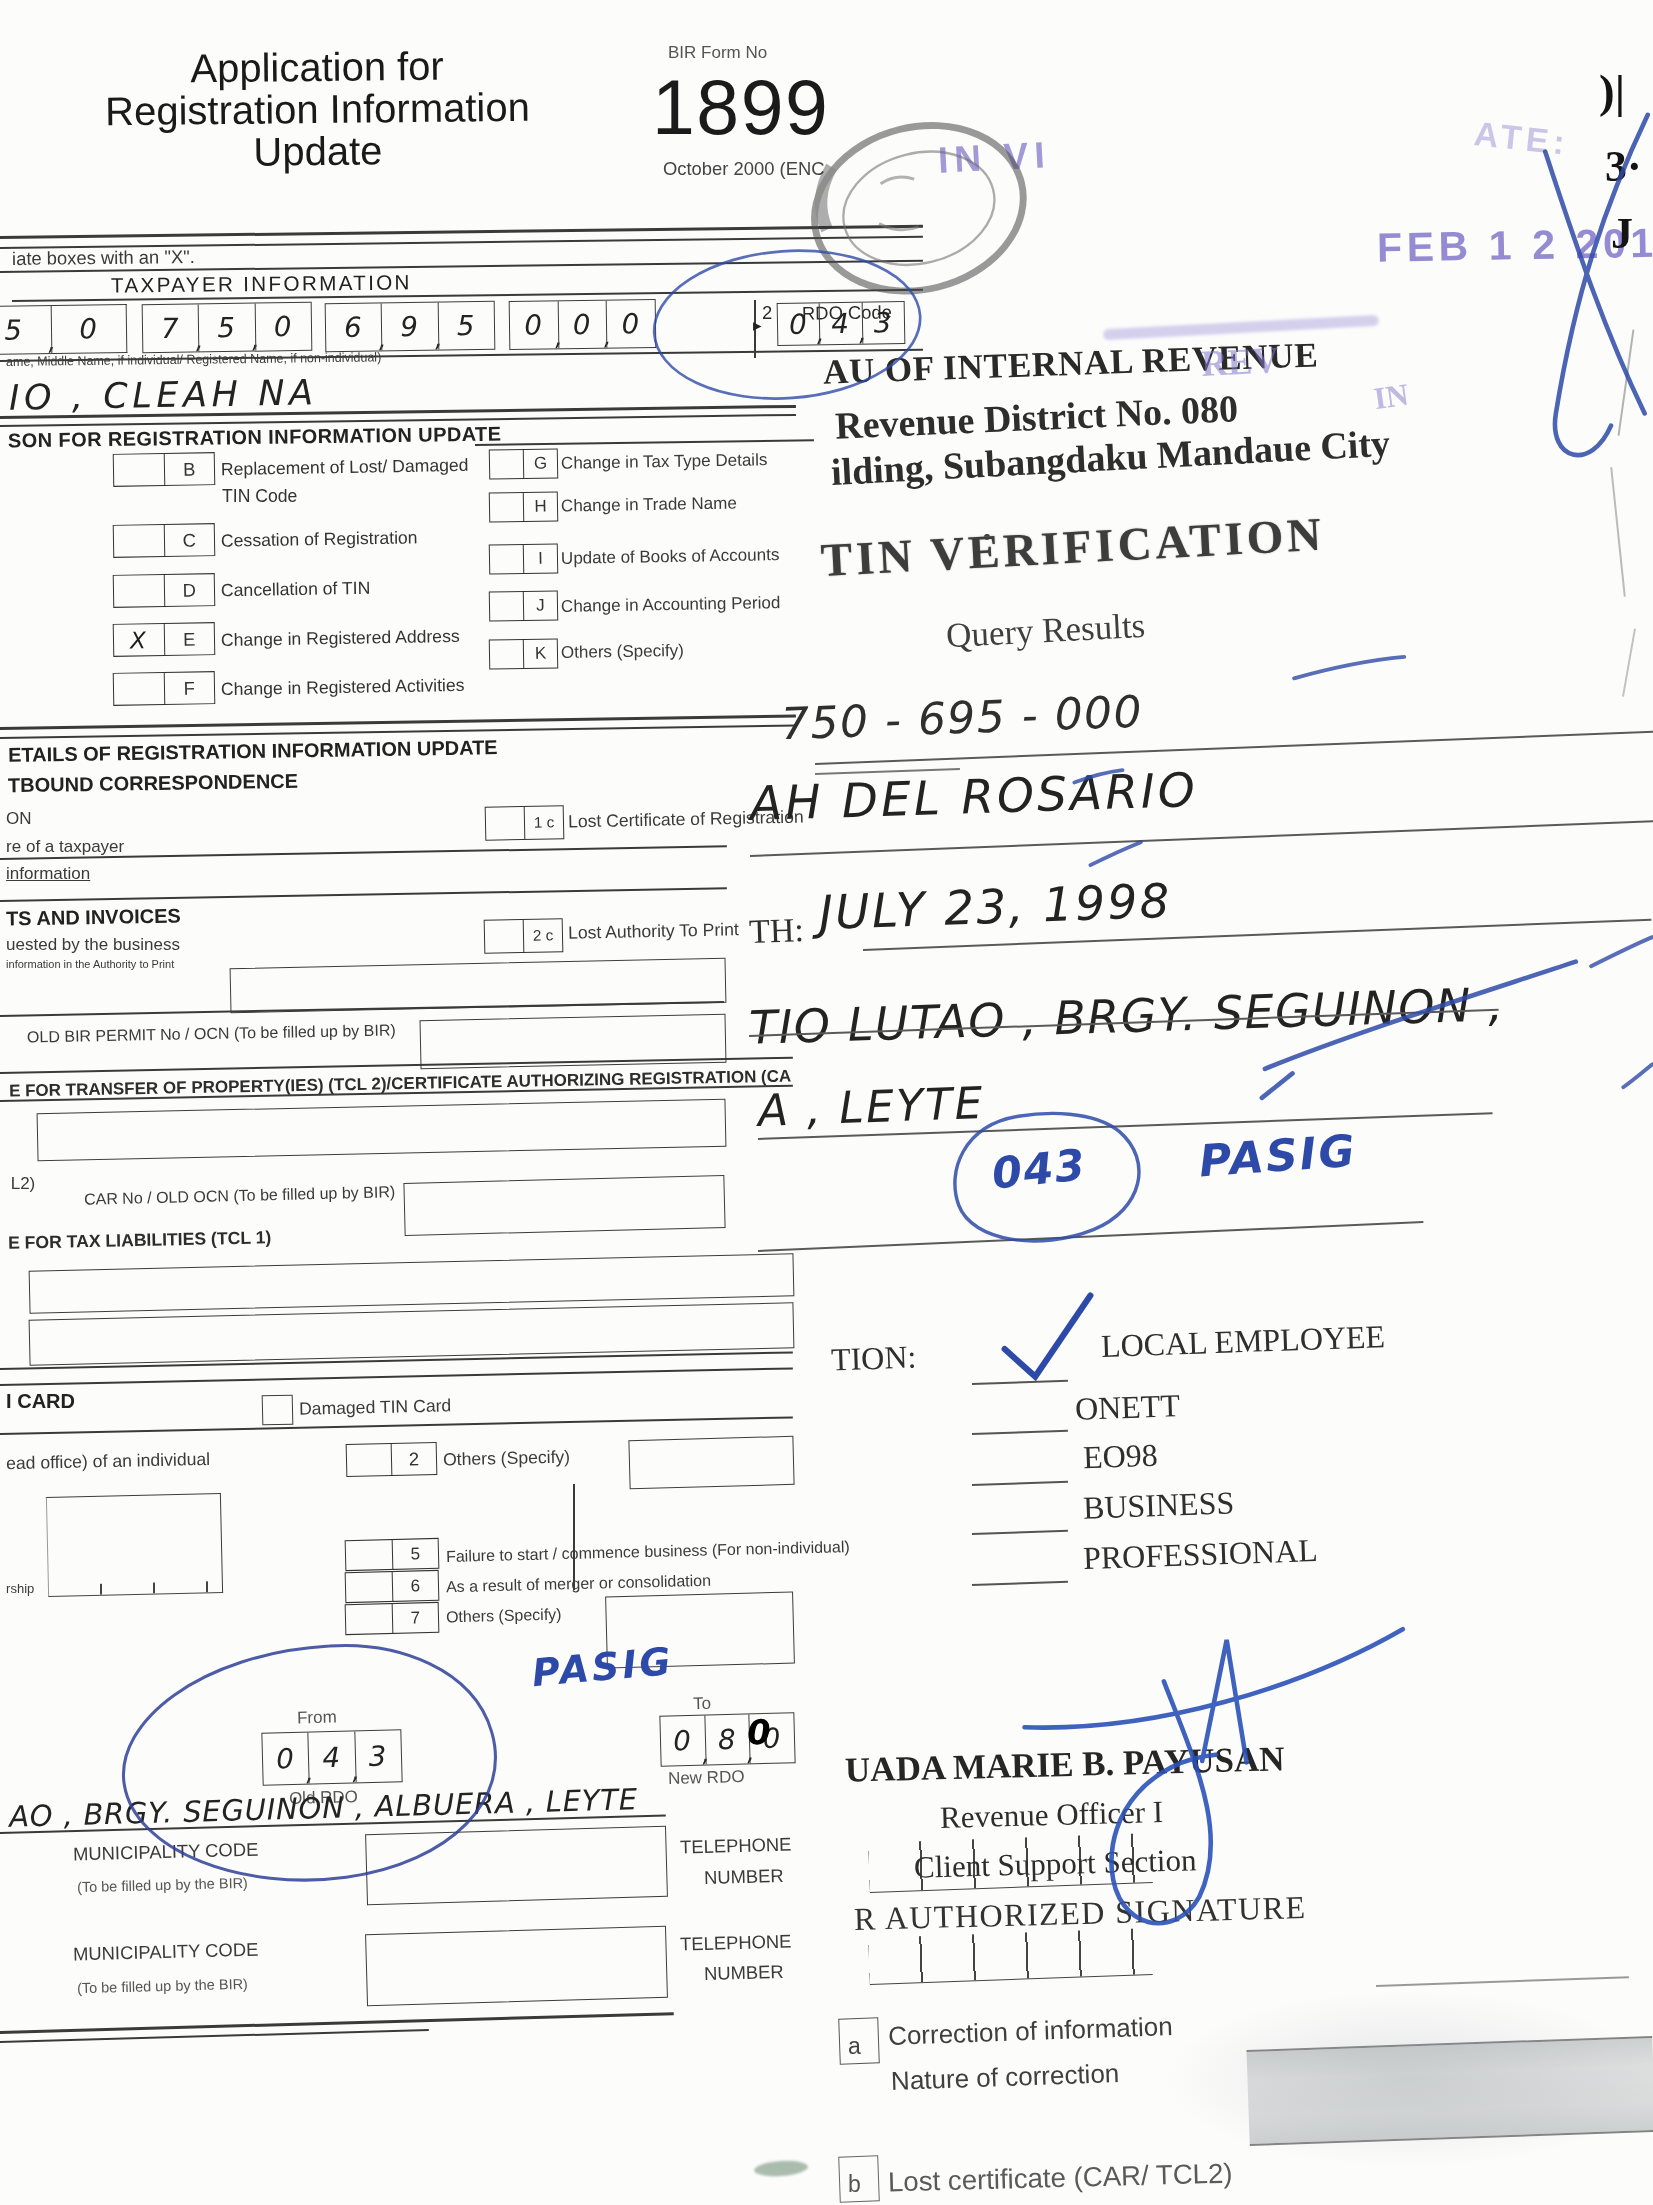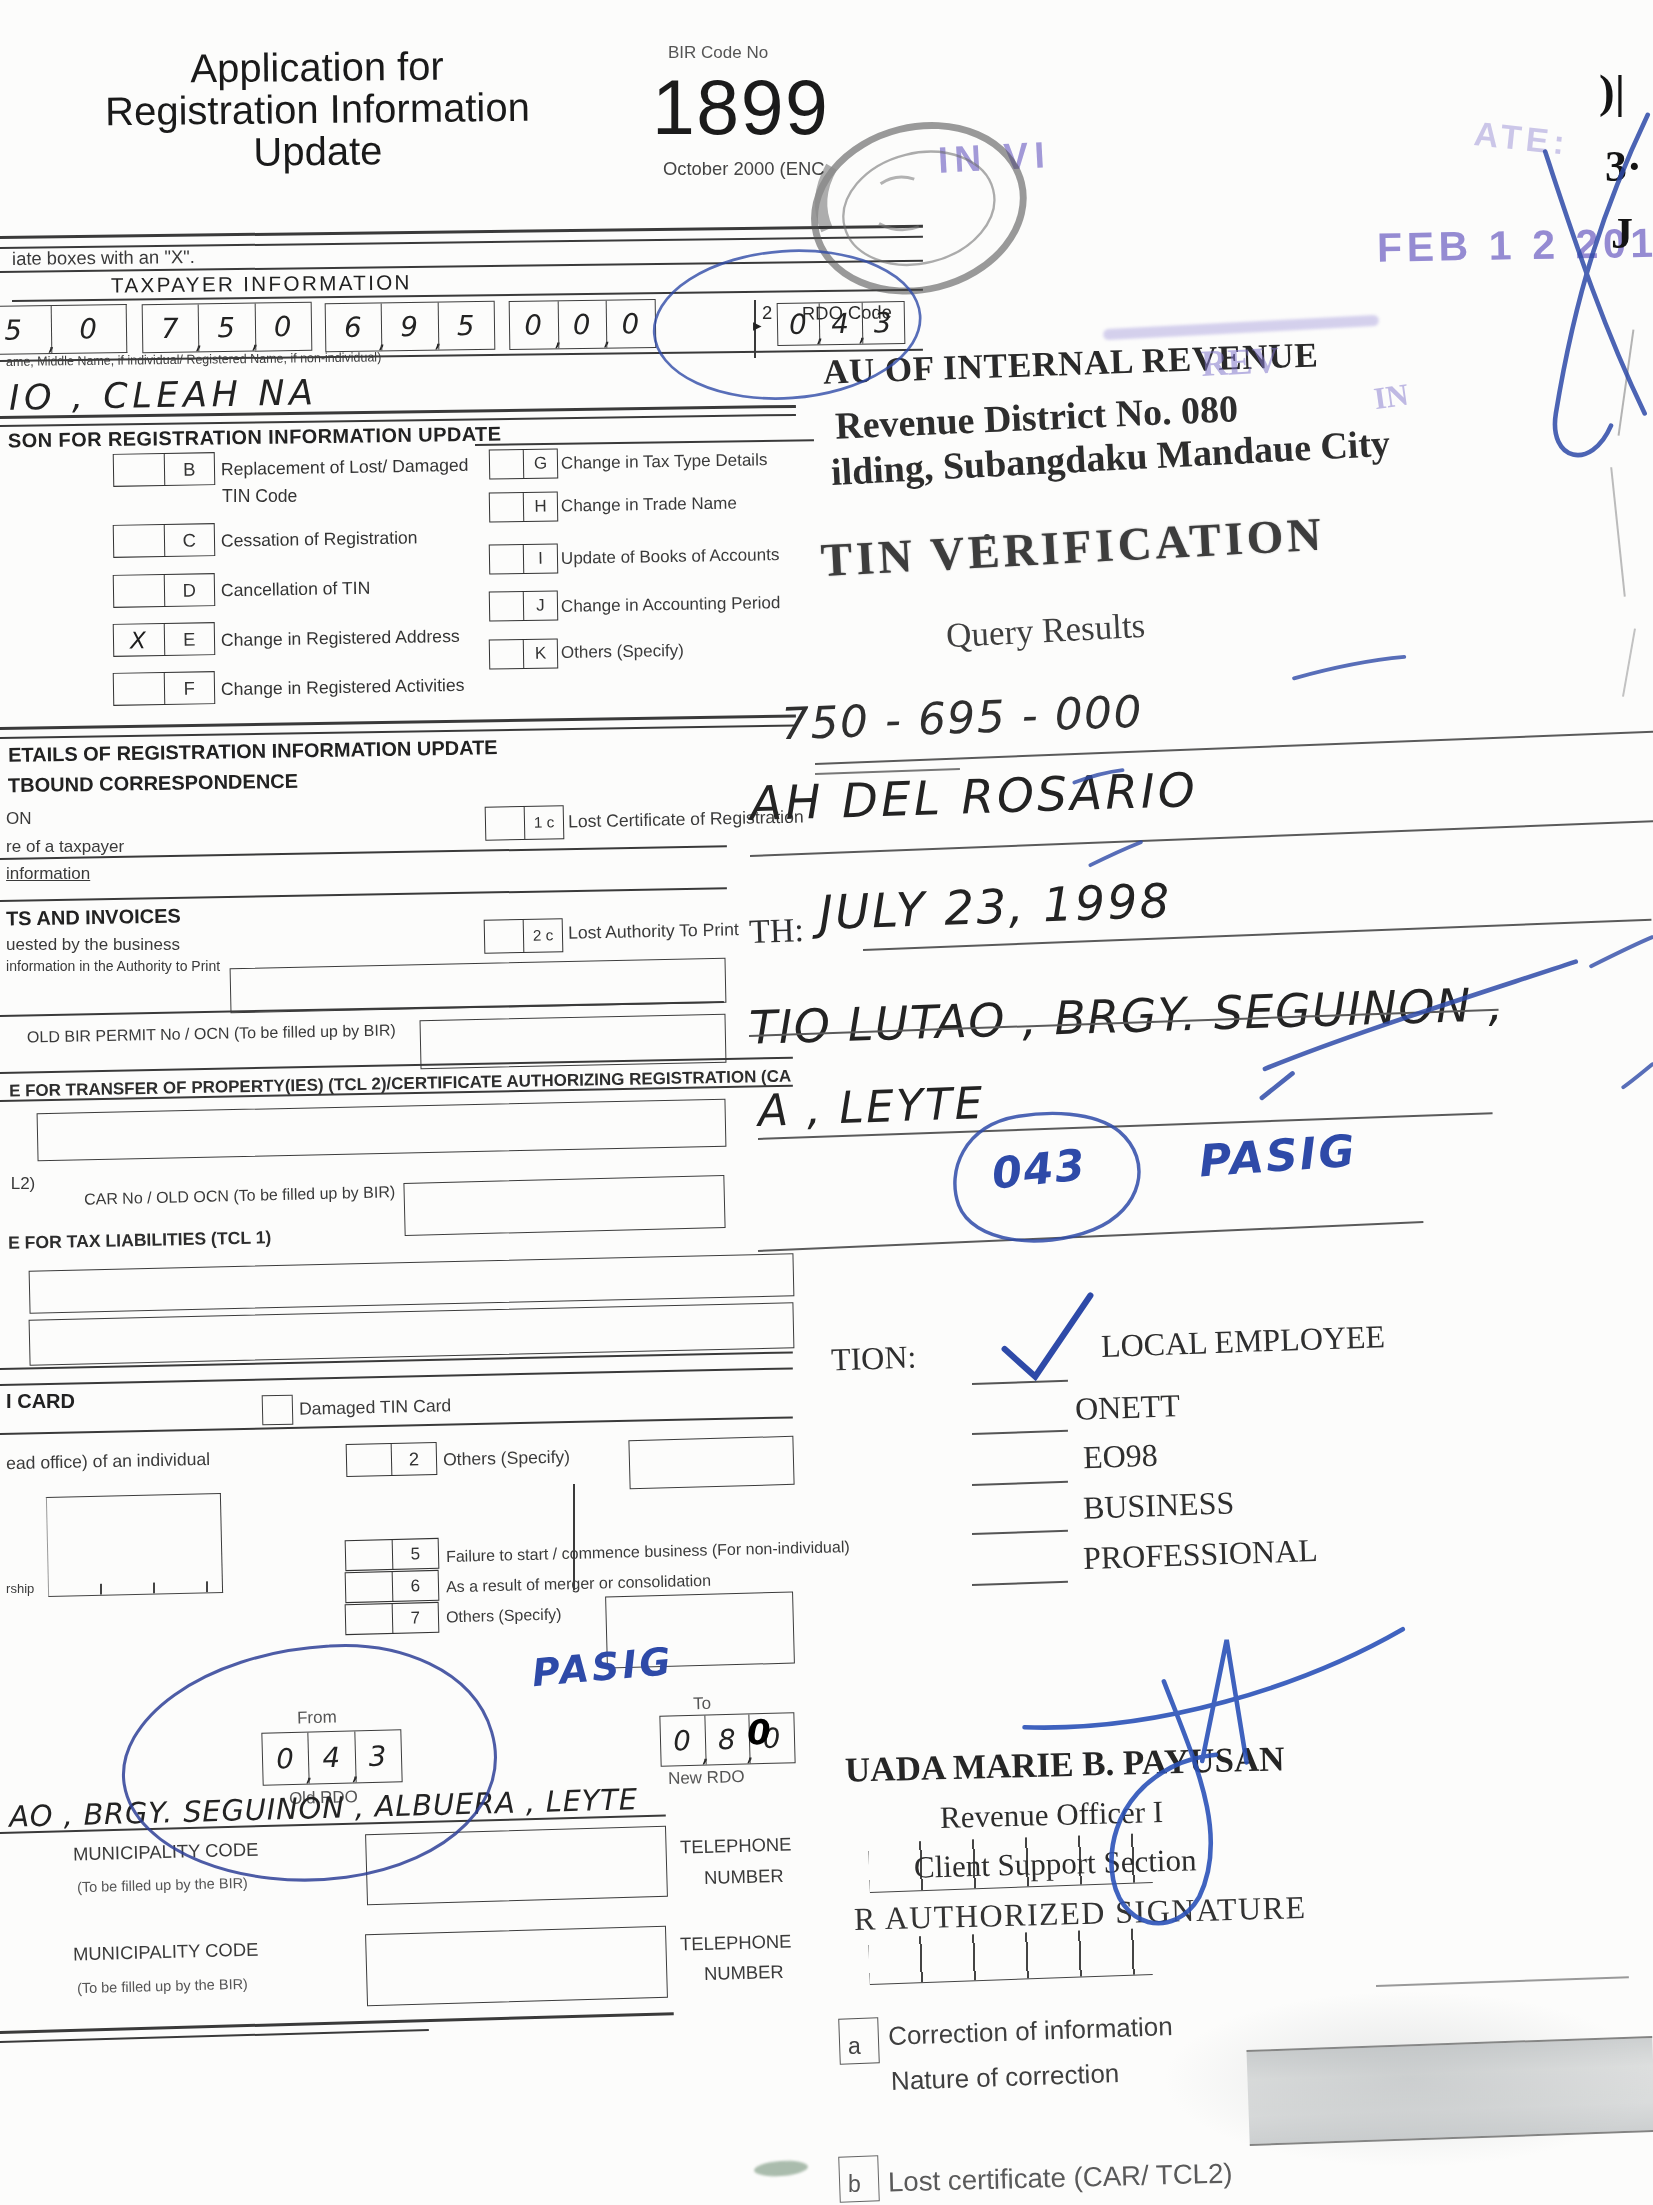--- a/index.html
+++ b/index.html
@@ -29,21 +29,21 @@
 </head>
 <body>
 
 <div id="canvas">
 
   <div class="t sans" style="left:65px;top:46px;width:505px;text-align:center;font-size:40px;color:#1a1a1a;transform:rotate(-0.6deg);">
     <div>Application for</div>
     <div>Registration Information</div>
     <div>Update</div>
   </div>
-  <div class="t" style="left:668px;top:44px;font-size:17px;color:#555;">BIR Code No</div>
+  <div class="t" style="left:668px;top:44px;font-size:17px;color:#555;">BIR Form No</div>
   <div class="t" style="left:652px;top:67px;font-size:77px;letter-spacing:1.5px;color:#1b1b1b;">1899</div>
   <div class="t" style="left:663px;top:159px;font-size:18.4px;color:#444;">October 2000 (ENC</div>
 
   <div class="rule" style="left:0;top:236px;width:923px;height:3.1px;transform:rotate(-0.7deg);"></div>
   <div class="rule" style="left:0;top:247px;width:923px;height:1.5px;transform:rotate(-0.7deg);"></div>
   <div class="t" style="left:11.5px;top:248px;font-size:18.4px;color:#3a3a3a;transform:rotate(-0.6deg);">iate boxes with an "X".</div>
   <div class="rule" style="left:0;top:271px;width:923px;height:1.9px;transform:rotate(-0.7deg);"></div>
   <div class="t" style="left:111px;top:273px;font-size:20.7px;letter-spacing:2.3px;color:#222;transform:rotate(-0.6deg);">TAXPAYER INFORMATION</div>
   <div class="rule" style="left:11.5px;top:300px;width:911px;height:1.5px;transform:rotate(-0.7deg);"></div>
 
@@ -158,21 +158,21 @@
     <div class="c1"></div>
     <div class="c2" style="font-size:15.3px;">1 c</div>
   </div>
   <div class="t" style="left:568px;top:810px;font-size:17.6px;color:#3a3a3a;transform:rotate(-1.2deg);">Lost Certificate of Registration</div>
 
   <div class="rule" style="left:0;top:858px;width:727px;height:1.5px;transform:rotate(-1deg);"></div>
   <div class="rule" style="left:0;top:900px;width:727px;height:1.5px;transform:rotate(-1deg);"></div>
 
   <div class="t" style="left:6.1px;top:907px;font-size:20px;font-weight:bold;color:#222;transform:rotate(-1deg);">TS AND INVOICES</div>
   <div class="t" style="left:6.1px;top:936px;font-size:17px;color:#3a3a3a;">uested  by the business</div>
-  <div class="t" style="left:6.1px;top:959px;font-size:14px;color:#3a3a3a;">information in the Authority to Print</div>
+  <div class="t" style="left:6.1px;top:959px;font-size:11px;color:#3a3a3a;">information in the Authority to Print</div>
 
   <div class="cb" style="left:484px;top:919px;width:77px;height:32px;transform:rotate(-1.2deg);">
     <div class="c1"></div>
     <div class="c2" style="font-size:15.3px;">2 c</div>
   </div>
   <div class="t" style="left:568px;top:922px;font-size:17.6px;color:#3a3a3a;transform:rotate(-1.2deg);">Lost Authority To Print</div>
 
   <div class="box" style="left:230px;top:963px;width:494px;height:43px;transform:rotate(-1.2deg);"></div>
   <div class="rule" style="left:0;top:1015px;width:724px;height:1.5px;transform:rotate(-1.1deg);"></div>
   <div class="t" style="left:27px;top:1026px;font-size:16px;color:#3a3a3a;transform:rotate(-1.1deg);">OLD BIR PERMIT No / OCN (To be filled up by BIR)</div>

